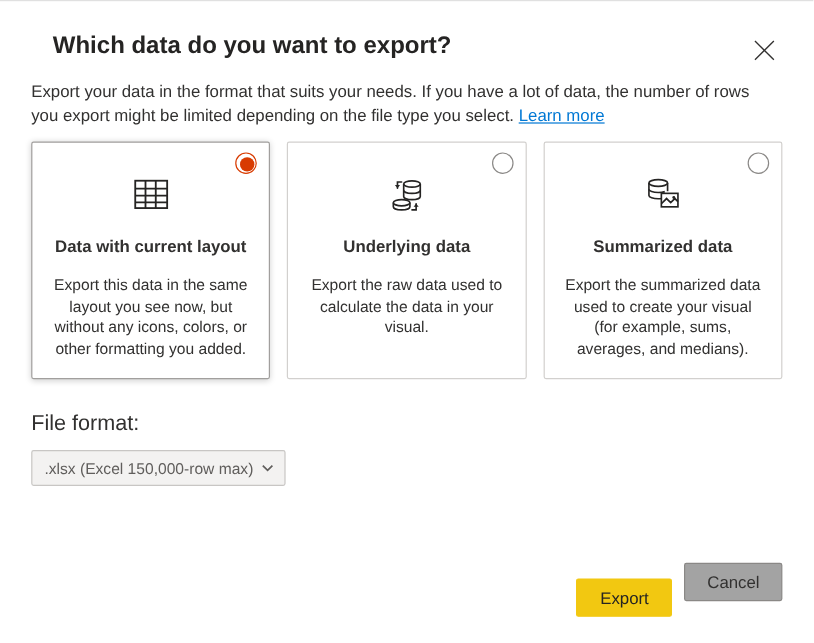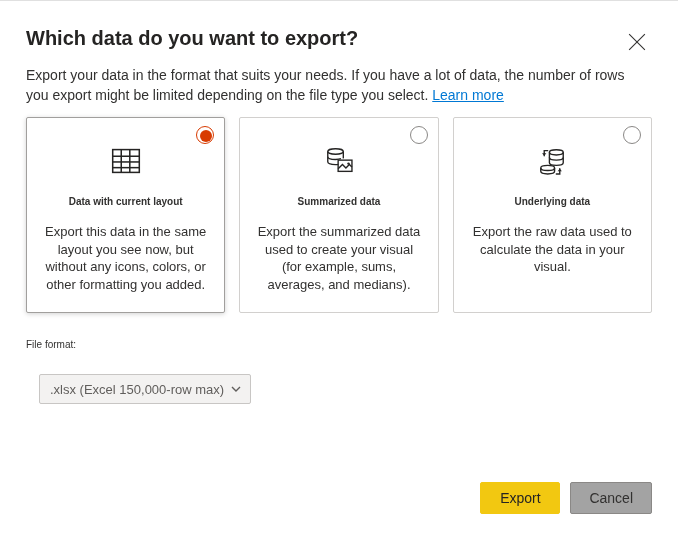--- a/index.html
+++ b/index.html
@@ -15,20 +15,21 @@
     width: 678px;
     height: 536px;
     padding: 20px 26px 22px 26px;
     position: relative;
     border-top: 1px solid #e0e0e0;
   }
   .header-row {
     display: flex;
     justify-content: space-between;
     align-items: flex-start;
+    margin-left: 18px;
   }
   .title {
     font-size: 20px;
     font-weight: 600;
     color: #252423;
     margin: 6px 0 10px 0;
   }
   .close {
     font-size: 20px;
     line-height: 1;
@@ -93,51 +94,50 @@
   }
   .card-icon {
     height: 50px;
     display: flex;
     align-items: center;
     justify-content: center;
     margin: 4px 0 10px 0;
   }
   .card-icon svg { width: 38px; height: 38px; }
   .card-title {
-    font-size: 10px;
+    font-size: 14px;
     font-weight: 600;
     text-align: center;
     margin: 6px 0 16px 0;
     color: #323130;
   }
   .card-desc {
     font-size: 13px;
     color: #323130;
     line-height: 1.35;
     text-align: center;
   }
   .ff-label {
-    font-size: 10px;
-    color: #323130;
-    margin-bottom: 24px;
+    font-size: 18px;
+    color: #323130;
+    margin-bottom: 12px;
   }
   .ff-select {
     display: inline-flex;
     align-items: center;
     justify-content: space-between;
     width: 212px;
     height: 30px;
     padding: 0 8px 0 10px;
     background: #f3f2f1;
     border: 1px solid #c8c6c4;
     border-radius: 2px;
     font-size: 13px;
     color: #605e5c;
     cursor: default;
-    margin-left: 13px;
   }
   .ff-select .chev { width: 12px; height: 12px; }
   .footer {
     position: absolute;
     bottom: 22px;
     right: 26px;
     display: flex;
     gap: 10px;
   }
   .btn {
@@ -149,20 +149,21 @@
     background: #a3a3a3;
     cursor: pointer;
     border-radius: 2px;
     color: #323130;
   }
   .btn.primary {
     background: #f2c811;
     border-color: #f2c811;
     color: #252423;
     font-weight: 400;
+    margin-top: 13px;
   }
 </style>
 </head>
 <body>
 
 <div class="dialog">
 
   <div class="header-row">
     <h1 class="title">Which data do you want to export?</h1>
     <div class="close">
@@ -186,37 +187,20 @@
           <rect x="6" y="8" width="28" height="24"></rect>
           <line x1="6" y1="15" x2="34" y2="15"></line>
           <line x1="6" y1="21" x2="34" y2="21"></line>
           <line x1="6" y1="27" x2="34" y2="27"></line>
           <line x1="15" y1="8" x2="15" y2="32"></line>
           <line x1="24" y1="8" x2="24" y2="32"></line>
         </svg>
       </div>
       <div class="card-title">Data with current layout</div>
       <div class="card-desc">Export this data in the same layout you see now, but without any icons, colors, or other formatting you added.</div>
-    </div>
-
-    <div class="card">
-      <div class="radio"></div>
-      <div class="card-icon">
-        <svg viewBox="0 0 44 44" fill="none" stroke="#252423" stroke-width="1.6">
-          <ellipse cx="18" cy="11" rx="9" ry="3.2"></ellipse>
-          <path d="M9 11 V23 C9 24.8 13 26.2 18 26.2 C19.2 26.2 20.3 26.1 21.3 25.9"></path>
-          <path d="M27 11 V19"></path>
-          <path d="M9 17 C9 18.8 13 20.2 18 20.2 C20.5 20.2 22.7 19.9 24.3 19.3"></path>
-          <rect x="21" y="21" width="16" height="13"></rect>
-          <path d="M21 31 L26 26 L30 30 L34 26 L37 29"></path>
-          <circle cx="33" cy="25" r="1.4" fill="#252423" stroke="none"></circle>
-        </svg>
-      </div>
-      <div class="card-title">Summarized data</div>
-      <div class="card-desc">Export the summarized data used to create your visual (for example, sums, averages, and medians).</div>
     </div>
 
     <div class="card">
       <div class="radio"></div>
       <div class="card-icon">
         <svg viewBox="0 0 44 44" fill="none" stroke="#252423" stroke-width="1.6">
           <ellipse cx="27" cy="12" rx="8" ry="3"></ellipse>
           <path d="M19 12 V24 C19 25.7 22.6 27 27 27 C31.4 27 35 25.7 35 24 V12"></path>
           <path d="M19 18 C19 19.7 22.6 21 27 21 C31.4 21 35 19.7 35 18"></path>
           <path d="M17 10 L13 10 L13 16" stroke-linecap="round"></path>
@@ -224,20 +208,37 @@
           <ellipse cx="17" cy="30" rx="8" ry="3"></ellipse>
           <path d="M9 30 V34 C9 35.7 12.6 37 17 37 C21.4 37 25 35.7 25 34 V30"></path>
           <path d="M27 37 L31 37 L31 31" stroke-linecap="round"></path>
           <path d="M28.5 34 L31 31 L33.5 34" fill="#252423" stroke="none"></path>
         </svg>
       </div>
       <div class="card-title">Underlying data</div>
       <div class="card-desc">Export the raw data used to calculate the data in your visual.</div>
     </div>
 
+    <div class="card">
+      <div class="radio"></div>
+      <div class="card-icon">
+        <svg viewBox="0 0 44 44" fill="none" stroke="#252423" stroke-width="1.6">
+          <ellipse cx="18" cy="11" rx="9" ry="3.2"></ellipse>
+          <path d="M9 11 V23 C9 24.8 13 26.2 18 26.2 C19.2 26.2 20.3 26.1 21.3 25.9"></path>
+          <path d="M27 11 V19"></path>
+          <path d="M9 17 C9 18.8 13 20.2 18 20.2 C20.5 20.2 22.7 19.9 24.3 19.3"></path>
+          <rect x="21" y="21" width="16" height="13"></rect>
+          <path d="M21 31 L26 26 L30 30 L34 26 L37 29"></path>
+          <circle cx="33" cy="25" r="1.4" fill="#252423" stroke="none"></circle>
+        </svg>
+      </div>
+      <div class="card-title">Summarized data</div>
+      <div class="card-desc">Export the summarized data used to create your visual (for example, sums, averages, and medians).</div>
+    </div>
+
   </div>
 
   <div class="ff-label">File format:</div>
   <div class="ff-select">
     <span>.xlsx (Excel 150,000-row max)</span>
     <svg class="chev" viewBox="0 0 12 12" fill="none" stroke="#605e5c" stroke-width="1.4">
       <polyline points="2,4 6,8 10,4"></polyline>
     </svg>
   </div>
 

